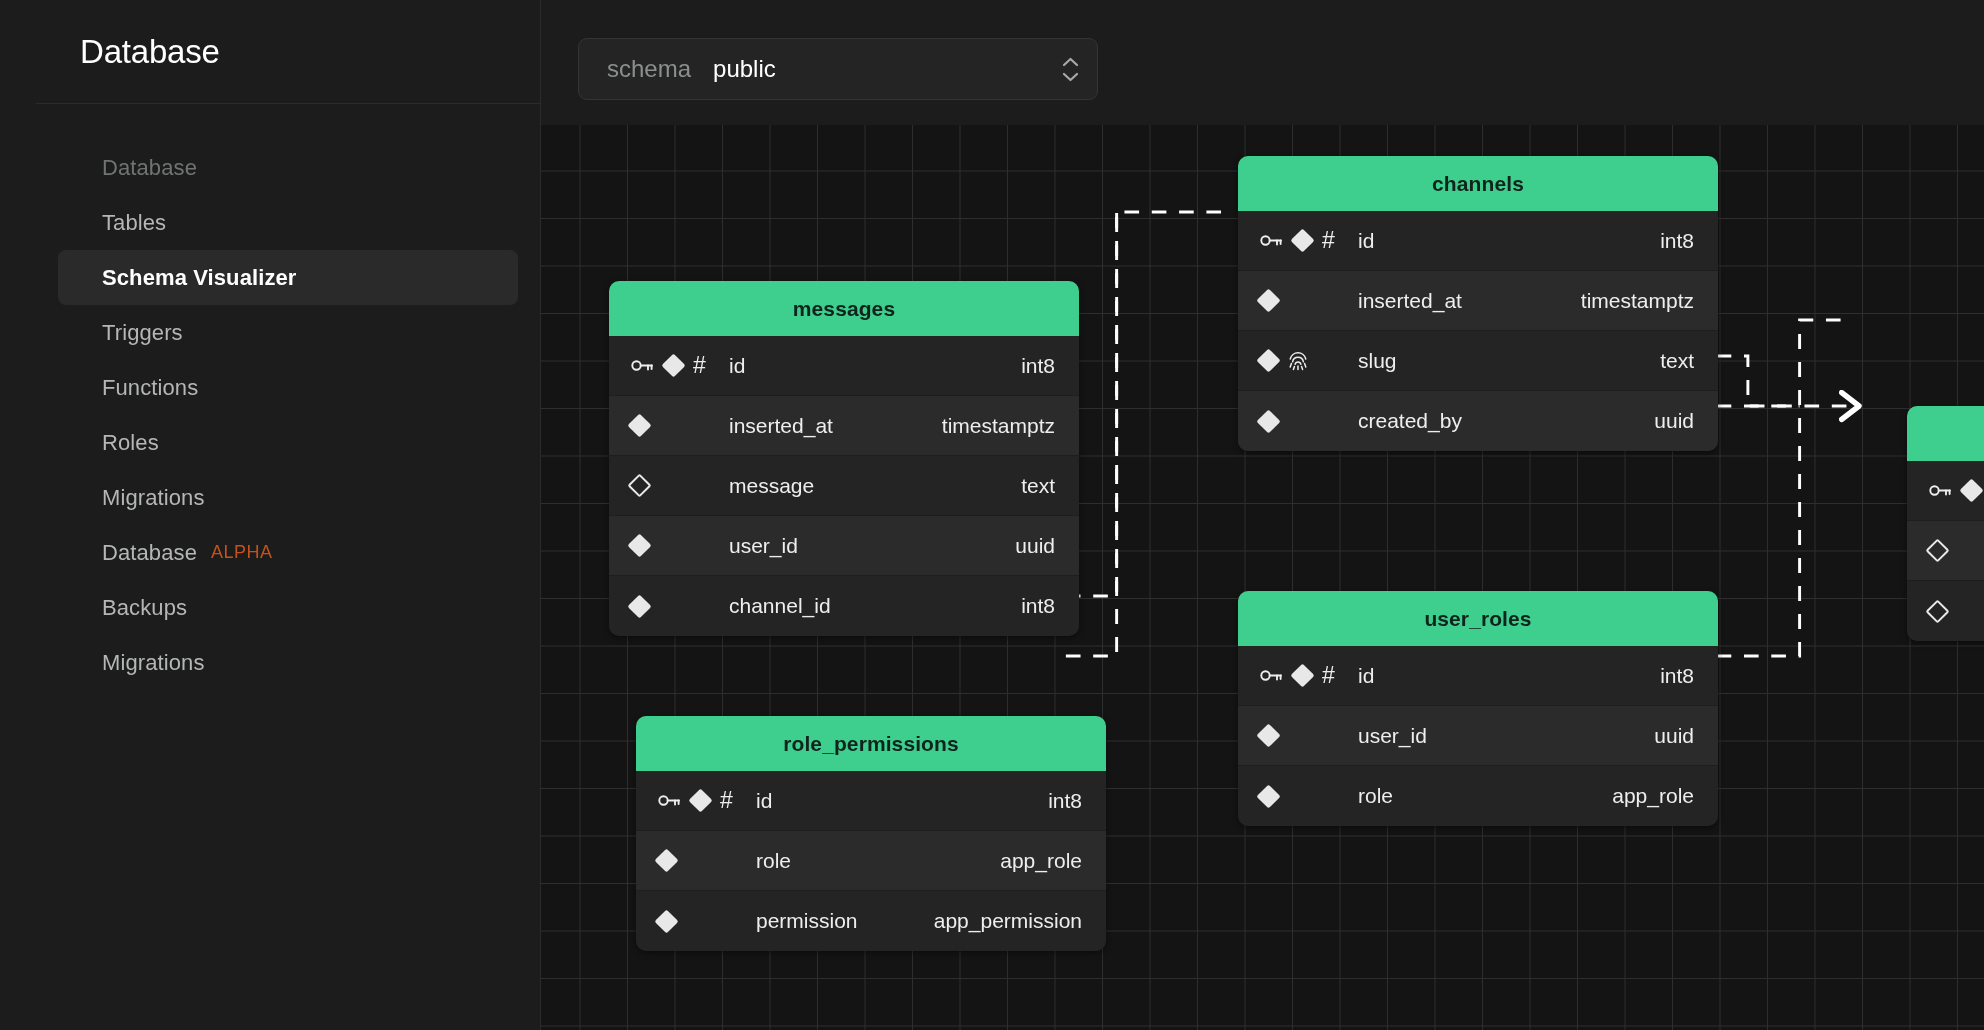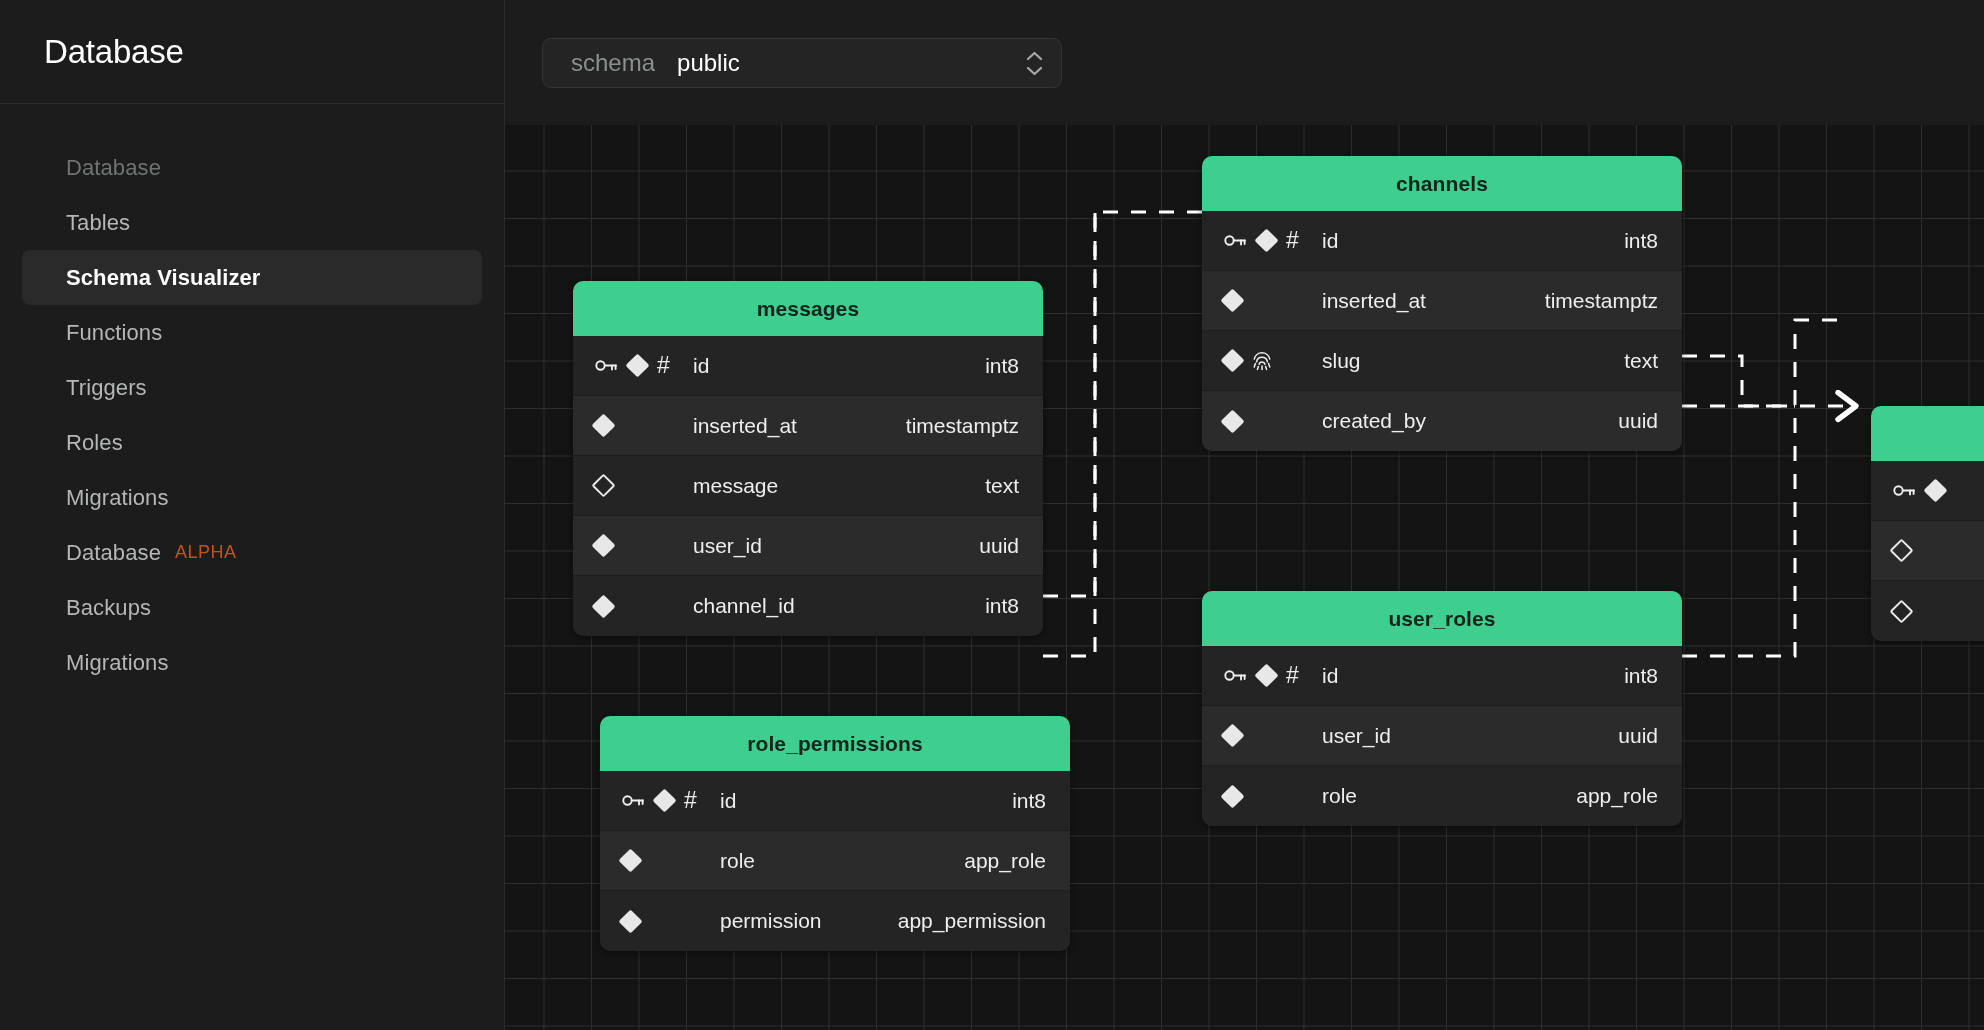--- a/index.html
+++ b/index.html
@@ -2,21 +2,21 @@
 <html><head>
 <meta charset="utf-8">
 <style>
   * { box-sizing: border-box; margin: 0; padding: 0; }
   html, body {
     width: 1984px; height: 1030px;
     background: #1c1c1c;
     font-family: "Liberation Sans", sans-serif;
     overflow: hidden;
   }
-  #app { position: relative; width: 1984px; height: 1030px; display: flex; }
+  #app { position: relative; width: 1984px; height: 1030px; display: flex; padding-left: 36px; }
 
   
   .sidebar {
     width: 505px; height: 1030px;
     background: #1c1c1c;
     border-right: 1px solid #2b2b2b;
     flex: 0 0 505px;
     position: relative;
   }
   .sidebar-header {
@@ -53,21 +53,21 @@
   
   .main { position: relative; flex: 1; height: 1030px; overflow: hidden; background: #181818; }
 
   .toolbar {
     position: absolute; top: 0; left: 0; right: 0; height: 125px;
     background: #1c1c1c;
     z-index: 30;
   }
   .schema-select {
     position: absolute; left: 37px; top: 38px;
-    width: 520px; height: 50px;
+    width: 520px; height: 62px;
     background: #242424;
     border: 1px solid #343434;
     border-radius: 9px;
     display: flex; align-items: center;
     padding: 0 18px 0 28px;
     cursor: pointer;
   }
   .schema-label { font-size: 24px; color: #8b8f8d; }
   .schema-value { font-size: 24px; color: #ffffff; margin-left: 22px; }
   .schema-chevrons {
@@ -151,24 +151,24 @@
         <div class="nav-item muted">
           <span class="nav-label">Database</span>
         </div>
         <div class="nav-item">
           <span class="nav-label">Tables</span>
         </div>
         <div class="nav-item active">
           <span class="nav-label">Schema Visualizer</span>
         </div>
         <div class="nav-item">
+          <span class="nav-label">Triggers</span>
+        </div>
+        <div class="nav-item">
           <span class="nav-label">Functions</span>
-        </div>
-        <div class="nav-item">
-          <span class="nav-label">Triggers</span>
         </div>
         <div class="nav-item">
           <span class="nav-label">Roles</span>
         </div>
         <div class="nav-item">
           <span class="nav-label">Migrations</span>
         </div>
         <div class="nav-item">
           <span class="nav-label">Database</span>
           <span class="nav-badge">ALPHA</span>

